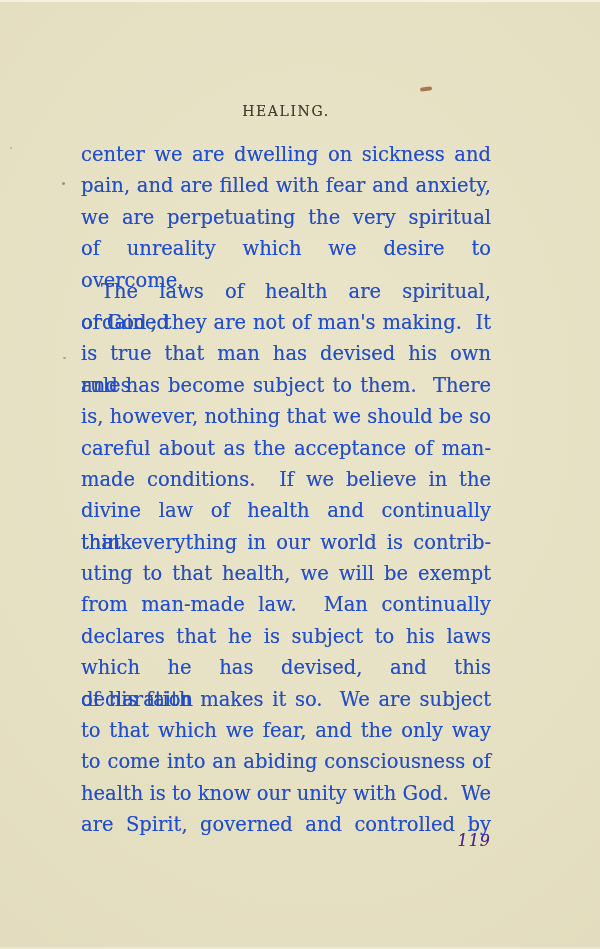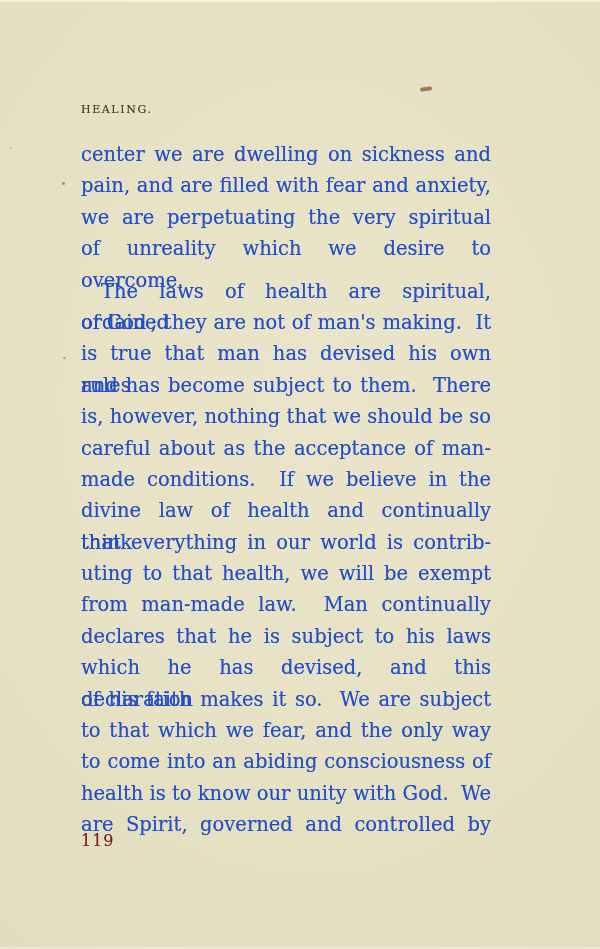--- a/index.html
+++ b/index.html
@@ -31,22 +31,22 @@
     bottom: 0; left: 0; right: 0;
     height: 2px;
     background: #efead6;
     opacity: 0.8;
   }
   .header {
     position: absolute;
     top: 103px;
     left: 81px;
     width: 410px;
-    text-align: left;
-    font-size: 11px;
+    text-align: center;
+    font-size: 14px;
     letter-spacing: 1.6px;
     color: #413e2f;
     text-shadow: 0 0 0.5px rgba(65, 62, 47, 0.55);
   }
   .textblock {
     position: absolute;
     top: 139px;
     left: 81px;
     width: 410px;
     font-size: 19.5px;
@@ -64,25 +64,26 @@
     text-indent: 20px;
   }
   .line.pstart {
     margin-top: 11px;
   }
   .pagenum {
     position: absolute;
     top: 831px;
     left: 81px;
     width: 410px;
-    text-align: left;
+    text-align: right;
     font-size: 16px;
     letter-spacing: 1px;
-    color: #7f1d1d;
+    color: #4c1d95;
     text-shadow: 0 0 0.5px rgba(59, 56, 44, 0.55);
+    font-style: italic;
   }
   .smudge {
     position: absolute;
     left: 420px;
     top: 87px;
     width: 12px;
     height: 3.5px;
     background: #9a6540;
     border-radius: 2px;
     transform: rotate(-6deg);

